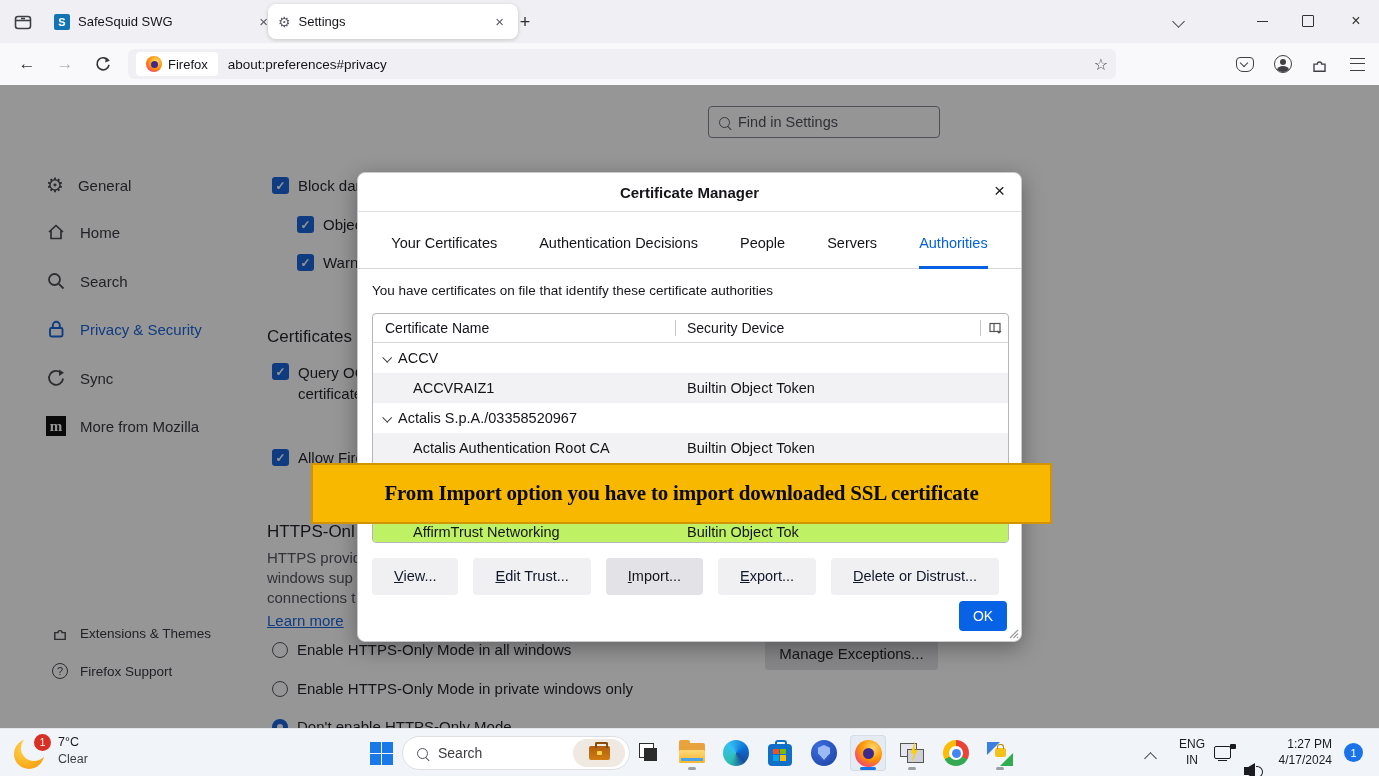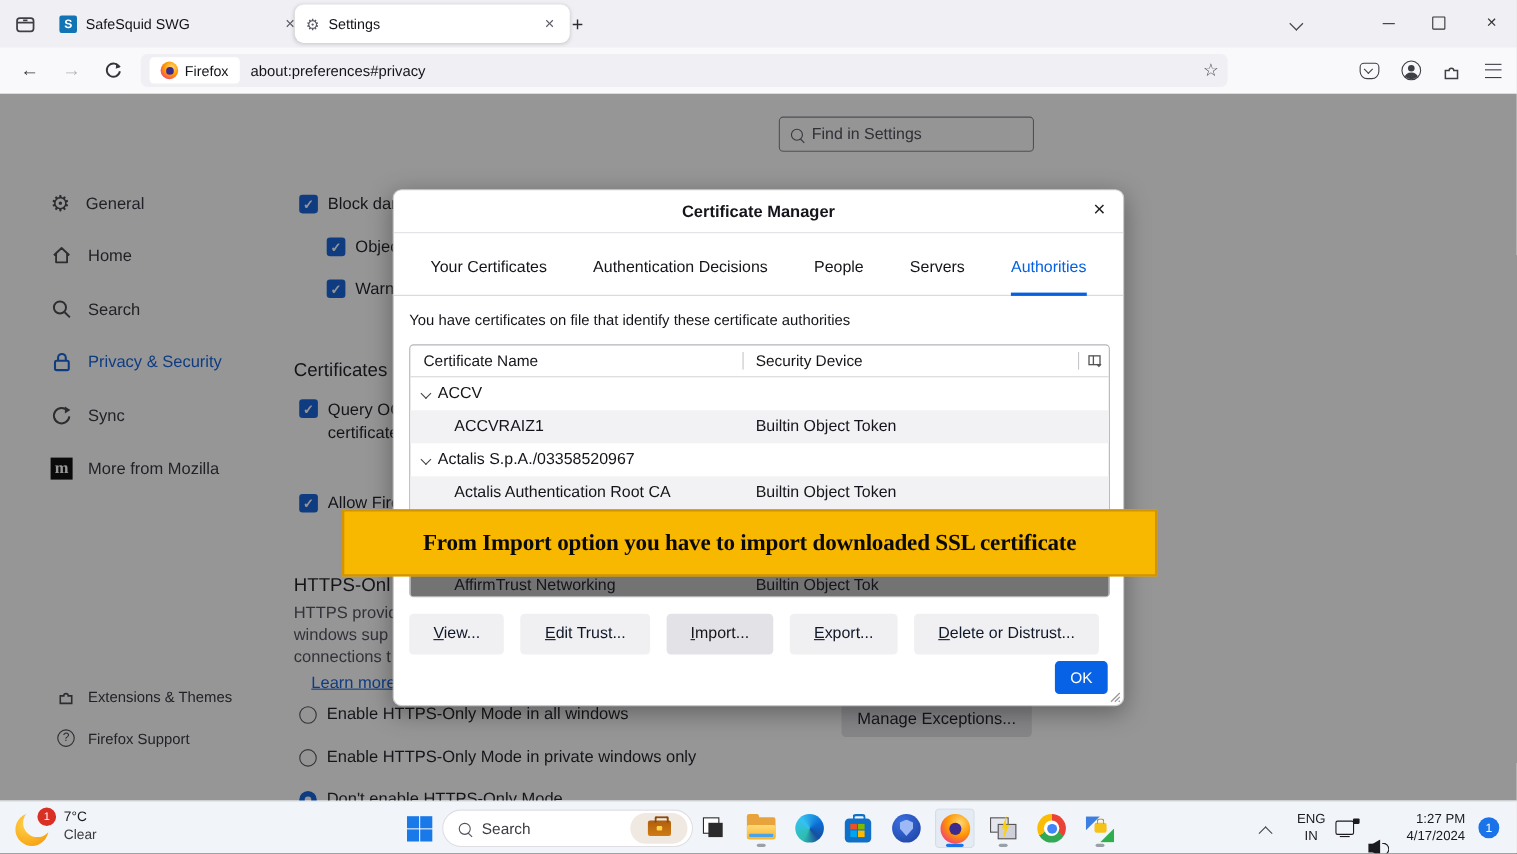--- a/index.html
+++ b/index.html
@@ -53,21 +53,21 @@
   .side-foot{display:flex;align-items:center;gap:12px;font-size:13.5px;color:#2b2b33;}
   .findbox{left:708px;top:21px;width:232px;height:32px;border:1px solid #7e7e8a;border-radius:4px;display:flex;align-items:center;gap:8px;
            padding:0 10px;box-sizing:border-box;color:#45454e;font-size:14.5px;background:#fdfdfe;}
   .mag{width:9px;height:9px;border:1.6px solid #52525c;border-radius:50%;position:relative;flex:none;}
   .mag::after{content:"";position:absolute;left:8px;top:8px;width:5px;height:0;border-top:1.6px solid #52525c;transform:rotate(45deg);transform-origin:0 0;}
   .cb{width:17px;height:17px;background:#0a5cd8;border-radius:3px;color:#fff;font-size:12px;font-weight:bold;
       display:flex;align-items:center;justify-content:center;flex:none;}
   .ckrow{display:flex;align-items:center;gap:9px;font-size:15px;color:#15141a;}
   .h2{font-size:17px;font-weight:normal;color:#15141a;}
   .bodytxt{font-size:15px;color:#4a4a55;}
-  .link{font-size:15px;color:#0a5cd8;text-decoration:underline;margin-left:16px;}
+  .link{font-size:15px;color:#0a5cd8;text-decoration:underline;}
   .radio{width:16px;height:16px;border:1.6px solid #4a4a52;border-radius:50%;background:#fdfdfe;box-sizing:border-box;flex:none;}
   .radio.sel{border:5px solid #0a5cd8;background:#fff;}
   .rrow{display:flex;align-items:center;gap:9px;font-size:15px;color:#15141a;}
   .graybtn{background:#e2e2e6;border-radius:4px;font-size:15px;color:#15141a;display:flex;align-items:center;justify-content:center;}
 
   
   .dialog{left:357px;top:172px;width:665px;height:470px;background:#fff;border:1px solid #c9c9ce;border-radius:8px;
           box-shadow:0 6px 22px rgba(0,0,0,.35);z-index:10;box-sizing:border-box;}
   .dlg-titlebar{position:absolute;left:0;top:0;right:0;height:38px;border-bottom:1px solid #e0e0e6;display:flex;align-items:center;justify-content:center;}
   .dlg-title{font-size:15px;font-weight:bold;}
@@ -83,21 +83,21 @@
   .clh1{position:absolute;left:12px;}
   .clh2{position:absolute;left:314px;}
   .vsep{position:absolute;top:6px;width:1px;height:16px;background:#c6c6cc;}
   .colpick{position:absolute;right:5px;top:7px;}
   .crow{position:relative;height:30px;display:flex;align-items:center;font-size:14.5px;color:#15141a;}
   .crow.alt{background:#f2f2f4;}
   .cname-g{position:absolute;left:10px;display:flex;align-items:center;gap:8px;}
   .cname-c{position:absolute;left:40px;}
   .cdev{position:absolute;left:314px;}
   .tchev{display:inline-block;width:6px;height:6px;border-right:1.4px solid #444;border-bottom:1.4px solid #444;transform:rotate(45deg) translateY(-1px);}
-  .rowclip{position:absolute;left:0;top:203px;width:100%;height:30px;background:#737373;}
+  .rowclip{position:absolute;left:0;top:203px;width:100%;height:30px;background:#bef264;}
   .dlg-btnrow{position:absolute;left:14px;top:385px;display:flex;gap:15px;}
   .dlg-btn{height:37px;padding:0 22px;background:#f0f0f2;border-radius:4px;font-size:14.5px;color:#0f172a;
            display:block;line-height:37px;text-align:center;}
   .dlg-btn::first-letter{text-decoration:underline;}
   .dlg-btn.enabled{background:#e3e3e7;color:#15141a;}
   .okbtn{position:absolute;right:14px;top:428px;width:48px;height:30px;background:#0862e6;color:#fff;border-radius:4px;
          font-size:14px;display:flex;align-items:center;justify-content:center;}
   .grip{position:absolute;right:2px;bottom:2px;}
 
   

